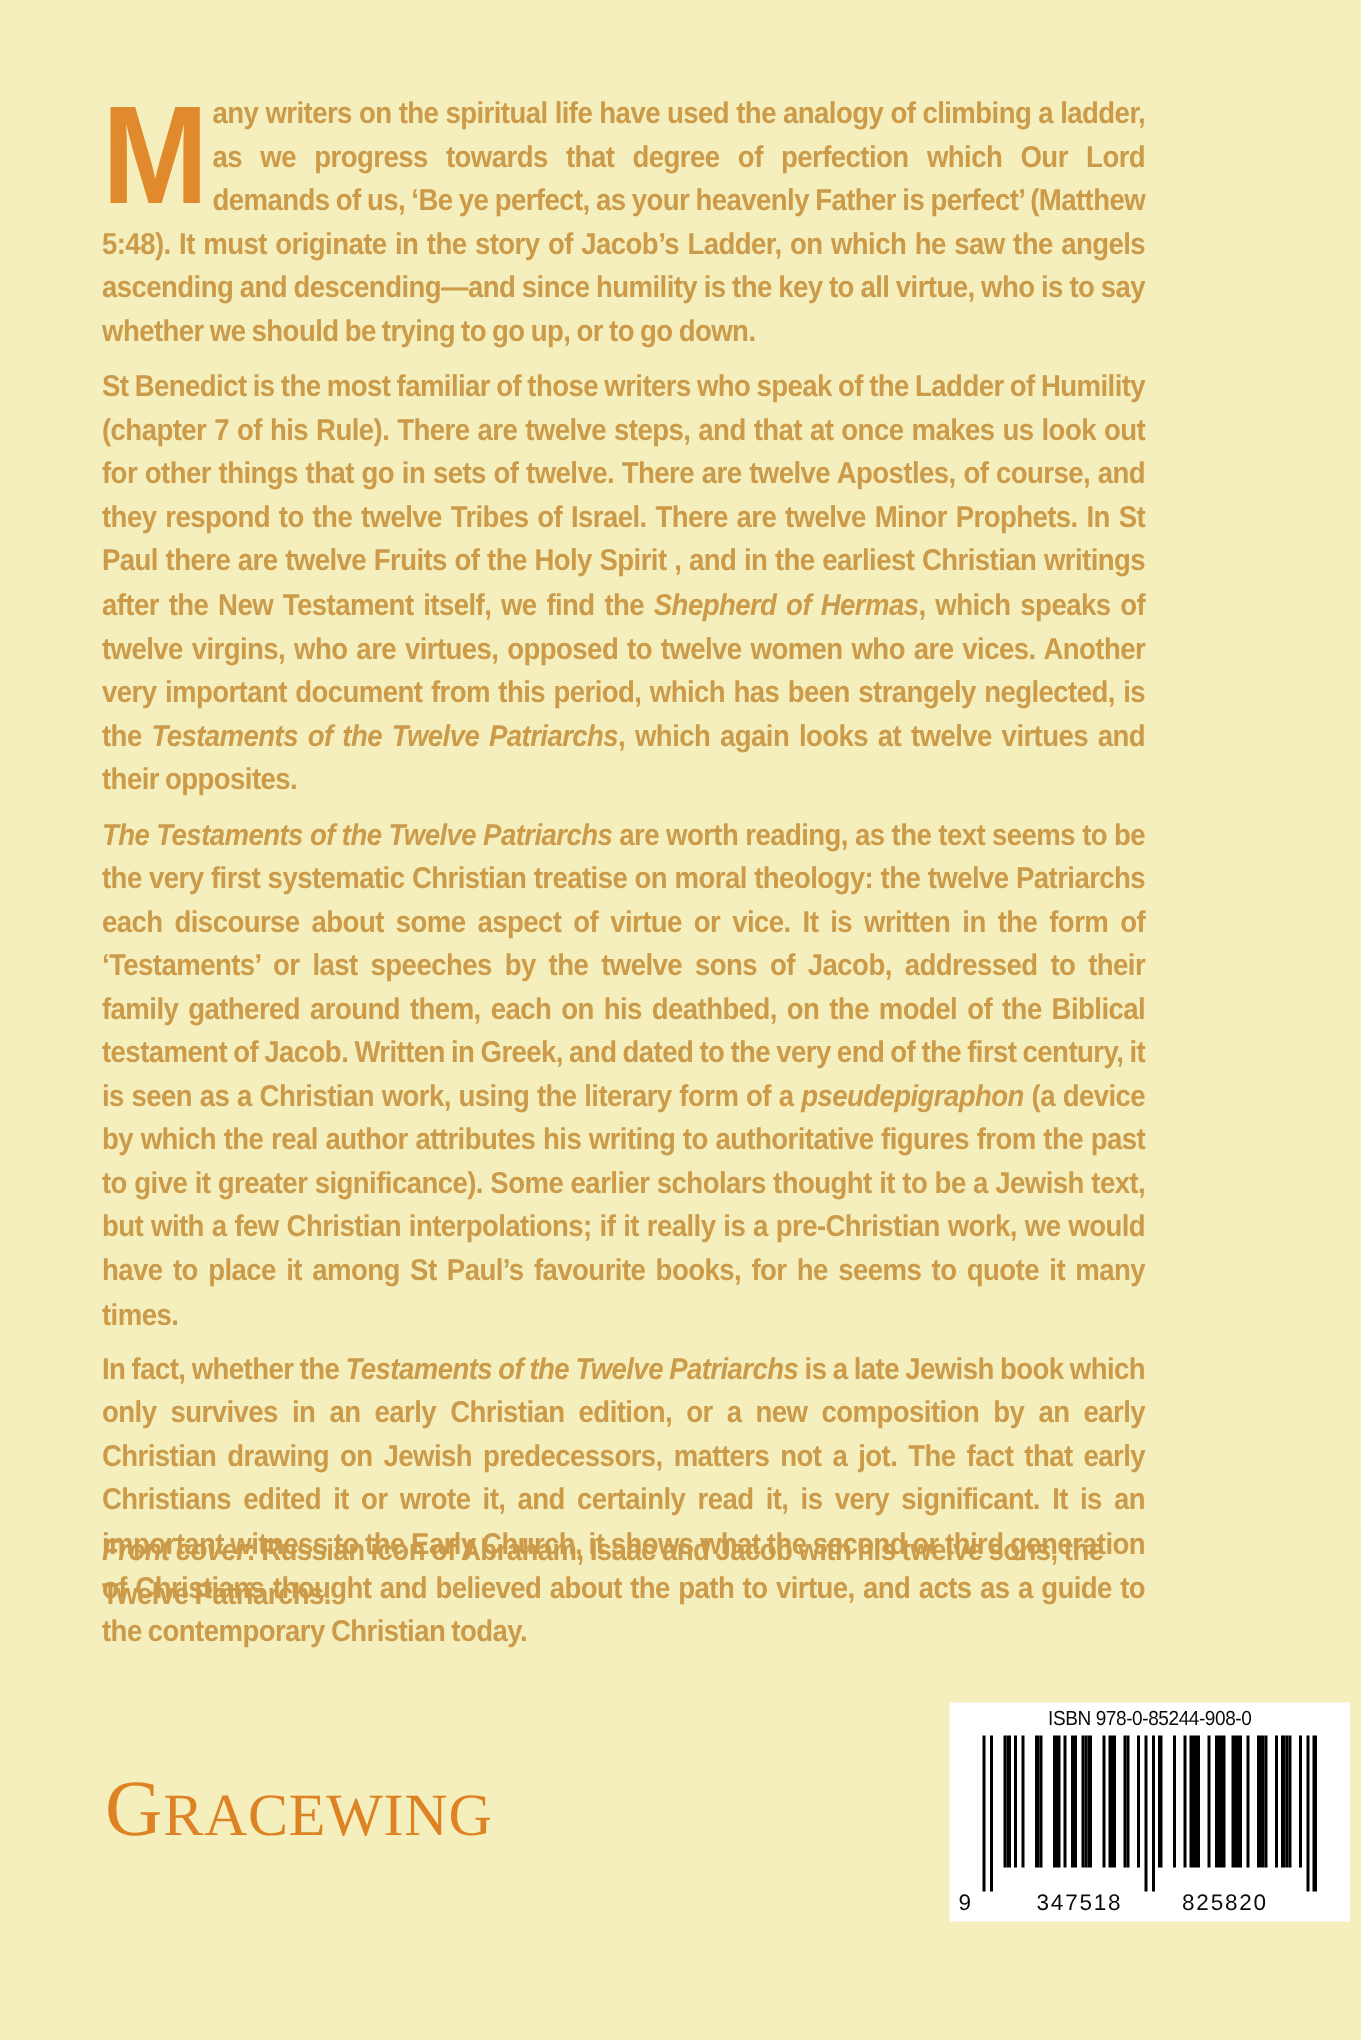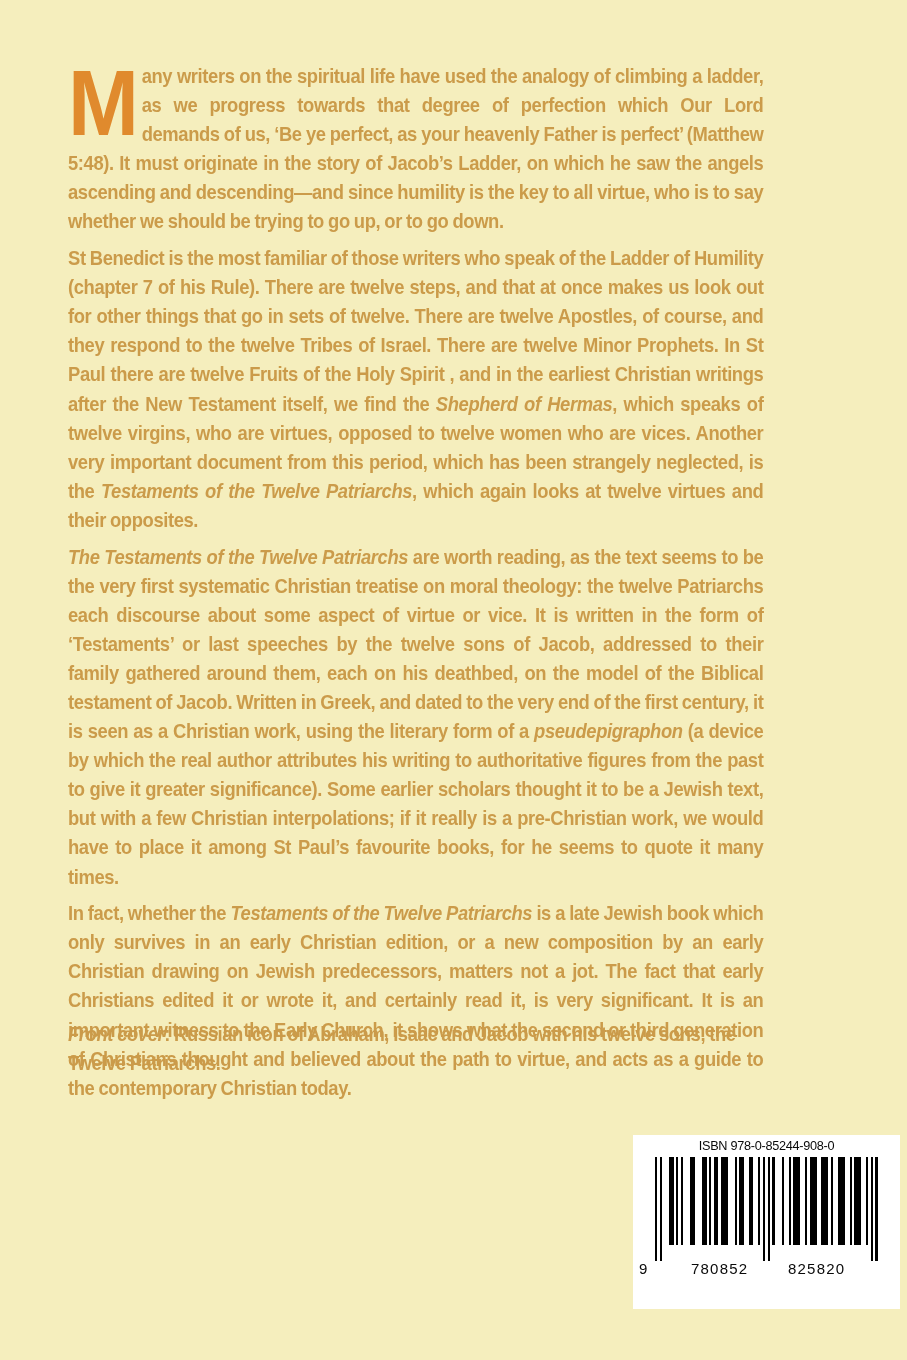--- a/index.html
+++ b/index.html
@@ -101,21 +101,21 @@
     font-size: 40px;
     
   }
 
   
   .barcode-box {
     position: absolute;
     left: 633px;
     top: 1135px;
     width: 267px;
-    height: 174px;
+    height: 146px;
     background: #ffffff;
     box-sizing: border-box;
   }
   .isbn-line {
     position: absolute;
     top: 3px;
     left: 0;
     width: 100%;
     text-align: center;
     font-family: "Liberation Sans", sans-serif;
@@ -182,20 +182,21 @@
 
     <p class="para"><span>St Benedict is the most familiar of those writers who speak of the Ladder of Humility (chapter 7 of his Rule). There are twelve steps, and that at once makes us look out for other things that go in sets of twelve. There are twelve Apostles, of course, and they respond to the twelve Tribes of Israel. There are twelve Minor Prophets. In St Paul there are twelve Fruits of the Holy Spirit , and in the earliest Christian writings after the New Testament itself, we find the </span><em>Shepherd of Hermas</em><span>, which speaks of twelve virgins, who are virtues, opposed to twelve women who are vices. Another very important document from this period, which has been strangely neglected, is the </span><em>Testaments of the Twelve Patriarchs</em><span>, which again looks at twelve virtues and their opposites.</span></p>
 
     <p class="para"><em>The Testaments of the Twelve Patriarchs</em><span> are worth reading, as the text seems to be the very first systematic Christian treatise on moral theology: the twelve Patriarchs each discourse about some aspect of virtue or vice. It is written in the form of ‘Testaments’ or last speeches by the twelve sons of Jacob, addressed to their family gathered around them, each on his deathbed, on the model of the Biblical testament of Jacob. Written in Greek, and dated to the very end of the first century, it is seen as a Christian work, using the literary form of a </span><em>pseudepigraphon</em><span> (a device by which the real author attributes his writing to authoritative figures from the past to give it greater significance). Some earlier scholars thought it to be a Jewish text, but with a few Christian interpolations; if it really is a pre-Christian work, we would have to place it among St Paul’s favourite books, for he seems to quote it many times.</span></p>
 
     <p class="para"><span>In fact, whether the </span><em>Testaments of the Twelve Patriarchs</em><span> is a late Jewish book which only survives in an early Christian edition, or a new composition by an early Christian drawing on Jewish predecessors, matters not a jot. The fact that early Christians edited it or wrote it, and certainly read it, is very significant. It is an important witness to the Early Church, it shows what the second or third generation of Christians thought and believed about the path to virtue, and acts as a guide to the contemporary Christian today.</span></p>
   </div>
 
   <p class="credit"><em>Front cover</em><span>: </span><span>Russian icon of Abraham, Isaac and Jacob with his twelve sons, the Twelve Patriarchs.</span></p>
 
+  <div class="logo"><span class="cap1">G</span><span class="rest">RACEWING</span></div>
 
   <div class="barcode-box">
     <div class="isbn-line">ISBN 978-0-85244-908-0</div>
     <div class="bars" id="bars">
         <div class="bar guard" style="width: 2.35789px;"></div>
         <div class="bar white guard" style="width: 2.35789px;"></div>
         <div class="bar guard" style="width: 2.35789px;"></div>
         <div class="bar white" style="width: 2.35789px;"></div>
         <div class="bar white" style="width: 2.35789px;"></div>
         <div class="bar white" style="width: 2.35789px;"></div>
@@ -284,18 +285,18 @@
         <div class="bar white" style="width: 2.35789px;"></div>
         <div class="bar white" style="width: 2.35789px;"></div>
         <div class="bar" style="width: 2.35789px;"></div>
         <div class="bar white" style="width: 2.35789px;"></div>
         <div class="bar guard" style="width: 2.35789px;"></div>
         <div class="bar white guard" style="width: 2.35789px;"></div>
         <div class="bar guard" style="width: 2.35789px;"></div>
       </div>
     <div class="digits">
       <span class="d-left">9</span>
-      <span class="d-mid">780852</span>
+      <span class="d-mid">347518</span>
       <span class="d-right">825820</span>
     </div>
   </div>
 
 </div>
 
 </body></html>

